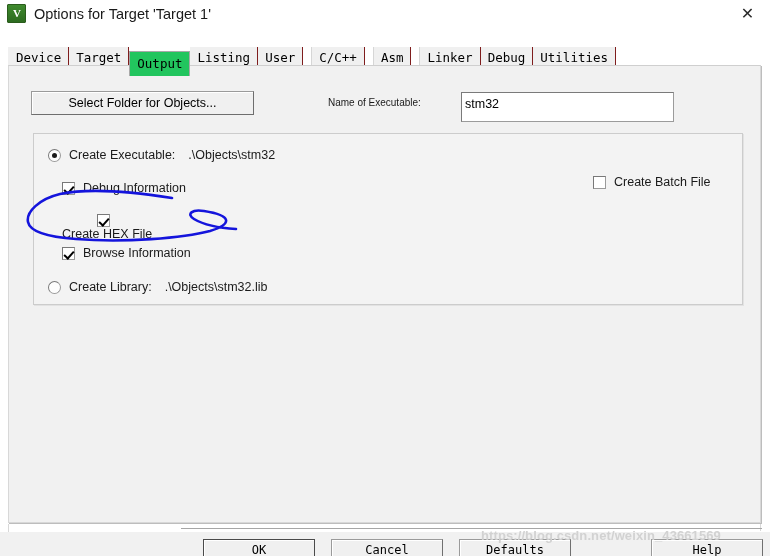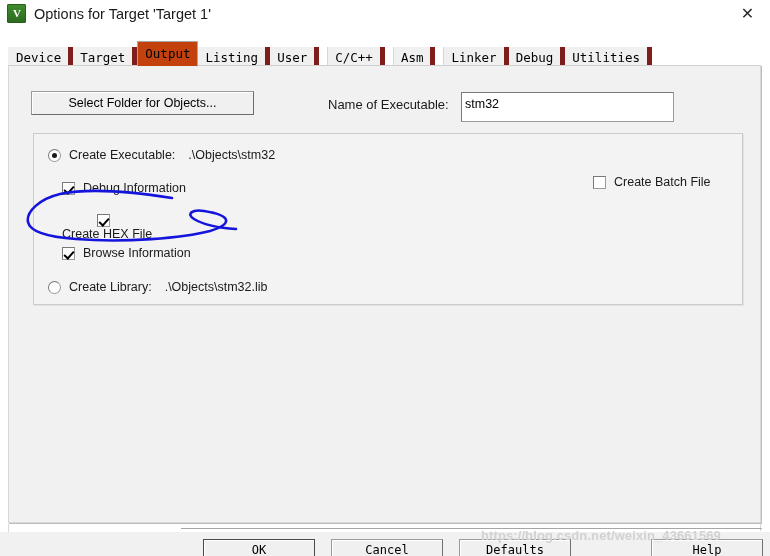--- a/index.html
+++ b/index.html
@@ -80,33 +80,33 @@
     display: flex;
     align-items: flex-end;
     font-family: "DejaVu Sans Mono", monospace;
     font-size: 12.5px;
     color: #000;
   }
   .tab {
     height: 21px;
     line-height: 21px;
     padding: 0 7px;
-    border-right: 5px solid #7f1d1d;
+    border-right: 1px solid #7f1d1d;
     background: #f0f0f0;
     white-space: nowrap;
     position: relative;
     top: 2px;
     box-sizing: border-box;
   }
   .tab:first-child { border-left: 1px solid #f0f0f0; }
   .tab.active {
     height: 25px;
     line-height: 24px;
-    top: 0;
-    background: #c2410c;
+    top: 10px;
+    background: #22c55e;
     border-left: 1px solid #a8a8a8;
     border-top: 1px solid #a8a8a8;
     border-right: 1px solid #a8a8a8;
     z-index: 3;
     margin-top: 12px;
   }
   .tab.gap { margin-left: 8px; border-left: 1px solid #d6d6d6; }
 
   
   .tabpanel {
@@ -138,21 +138,21 @@
     position: absolute;
     left: 31px; top: 91px;
     width: 223px;
     height: 24px;
     line-height: 22px;
   }
 
   .exe-label {
     position: absolute;
     left: 328px; top: 97px;
-    font-size: 13px;
+    font-size: 10px;
     color: #1a1a1a;
     white-space: nowrap;
   }
   .exe-input {
     position: absolute;
     left: 461px; top: 92px;
     width: 213px;
     height: 30px;
     background: #ffffff;
     border: 1px solid #9b9b9b;

